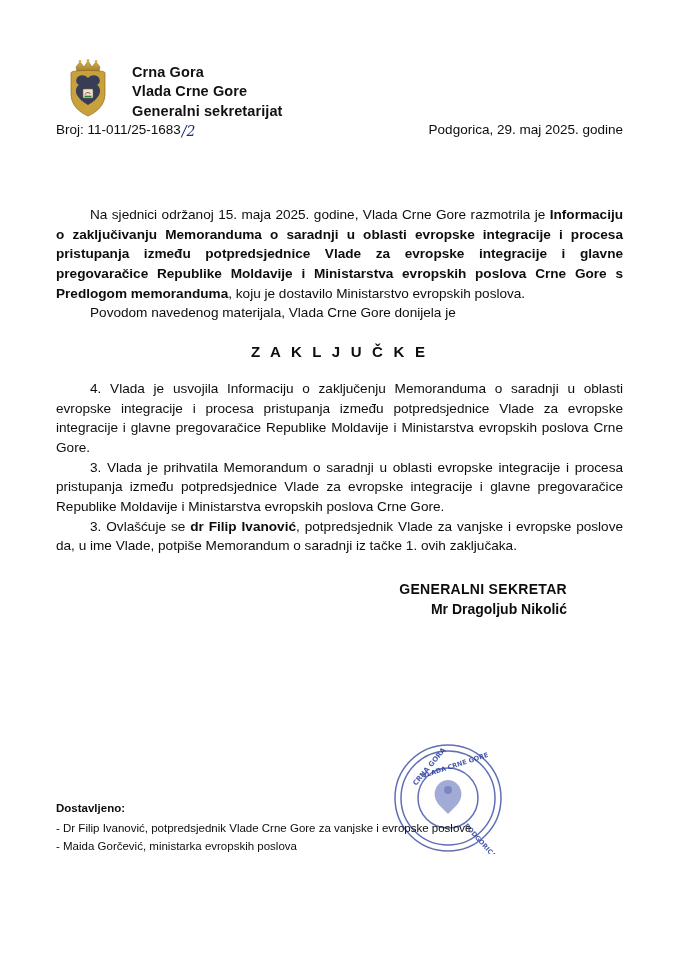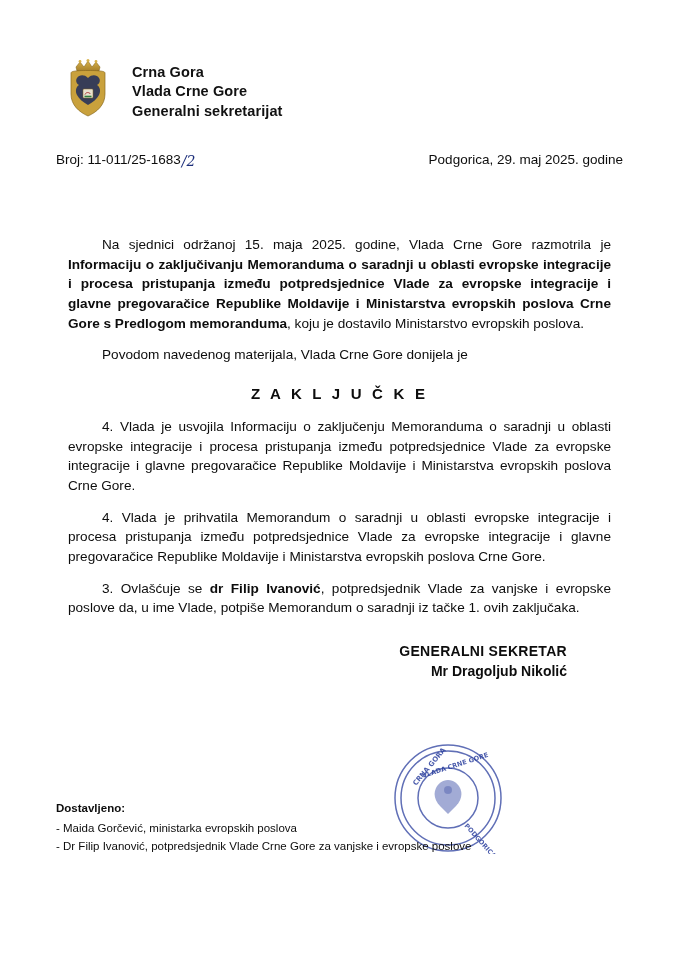--- a/index.html
+++ b/index.html
@@ -46,21 +46,20 @@
     font-weight: bold;
     letter-spacing: 0.1px;
     color: #111;
   }
 
   
   .refline {
     display: flex;
     justify-content: space-between;
     align-items: baseline;
-    margin-top: 30px;
     font-size: 13.5px;
   }
   .refline .left { position: relative; }
   .handwrite {
     font-family: "DejaVu Serif", serif;
     font-style: italic;
     font-size: 14px;
     color: #1c2e7a;
     position: relative;
     top: 2px;
@@ -68,30 +67,30 @@
   }
   .refline .right { font-size: 13.5px; }
 
   
   .body-text {
     margin-top: 68px;
     font-size: 13.6px;
     line-height: 1.45;
     text-align: justify;
   }
-  .body-text p { margin: 12px; }
+  .body-text p { margin: 0; }
   .indent { text-indent: 34px; }
   .b { font-weight: bold; }
 
   .zakljucke {
     text-align: center;
     font-weight: bold;
     font-size: 15px;
     letter-spacing: 3.2px;
-    margin: 18px 0 4px 0;
+    margin: 18px 0 16px 0;
   }
 
   .para { margin-top: 0; }
 
   
   .signature {
     margin-top: 24px;
     text-align: right;
     padding-right: 56px;
     line-height: 1.4;
@@ -173,21 +172,21 @@
     <div class="right">Podgorica, 29. maj 2025. godine</div>
   </div>
 
   <div class="body-text">
     <p class="indent"><span>Na sjednici održanoj 15. maja 2025. godine, Vlada Crne Gore razmotrila je </span><span class="b">Informaciju o zaključivanju Memoranduma o saradnji u oblasti evropske integracije i procesa pristupanja između potpredsjednice Vlade za evropske integracije i glavne pregovaračice Republike Moldavije i Ministarstva evropskih poslova Crne Gore s Predlogom memoranduma</span><span>, koju je dostavilo Ministarstvo evropskih poslova.</span></p>
     <p class="indent">Povodom navedenog materijala, Vlada Crne Gore donijela je</p>
 
     <div class="zakljucke">Z A K L J U Č K E</div>
 
     <p class="indent para">4. Vlada je usvojila Informaciju o zaključenju Memoranduma o saradnji u oblasti evropske integracije i procesa pristupanja između potpredsjednice Vlade za evropske integracije i glavne pregovaračice Republike Moldavije i Ministarstva evropskih poslova Crne Gore.</p>
-    <p class="indent para">4. Vlada je prihvatila Memorandum o saradnji u oblasti evropske integracije i procesa pristupanja između potpredsjednice Vlade za evropske integracije i glavne pregovaračice Republike Moldavije i Ministarstva evropskih poslova Crne Gore.</p>
+    <p class="indent para">3. Vlada je prihvatila Memorandum o saradnji u oblasti evropske integracije i procesa pristupanja između potpredsjednice Vlade za evropske integracije i glavne pregovaračice Republike Moldavije i Ministarstva evropskih poslova Crne Gore.</p>
     <p class="indent para"><span>3. Ovlašćuje se </span><span class="b">dr Filip Ivanović</span><span>, potpredsjednik Vlade za vanjske i evropske poslove da, u ime Vlade, potpiše Memorandum o saradnji iz tačke 1. ovih zaključaka.</span></p>
   </div>
 
   <div class="signature">
     <div class="line1">GENERALNI SEKRETAR</div>
     <div class="line2">Mr Dragoljub Nikolić</div>
   </div>
 
   <div class="seal">
     <svg viewBox="0 0 112 112" width="112" height="112" aria-hidden="true">
@@ -203,17 +202,17 @@
       <g fill="#2b3f9e" opacity="0.85" font-family="DejaVu Sans, sans-serif" font-size="7" font-weight="bold">
         <text transform="translate(24,44) rotate(-50)">CRNA GORA</text>
         <text transform="translate(31,36) rotate(-18)" font-size="6.5">VLADA CRNE GORE</text>
         <text transform="translate(72,84) rotate(48)" font-size="6.5">PODGORICA</text>
       </g>
     </svg>
   </div>
 
   <div class="delivery">
     <div class="title">Dostavljeno:</div>
+    <div>- Dr Filip Ivanović, potpredsjednik Vlade Crne Gore za vanjske i evropske poslove</div>
     <div>- Maida Gorčević, ministarka evropskih poslova</div>
-    <div>- Dr Filip Ivanović, potpredsjednik Vlade Crne Gore za vanjske i evropske poslove</div>
   </div>
 
 </div>
 
 </body></html>

